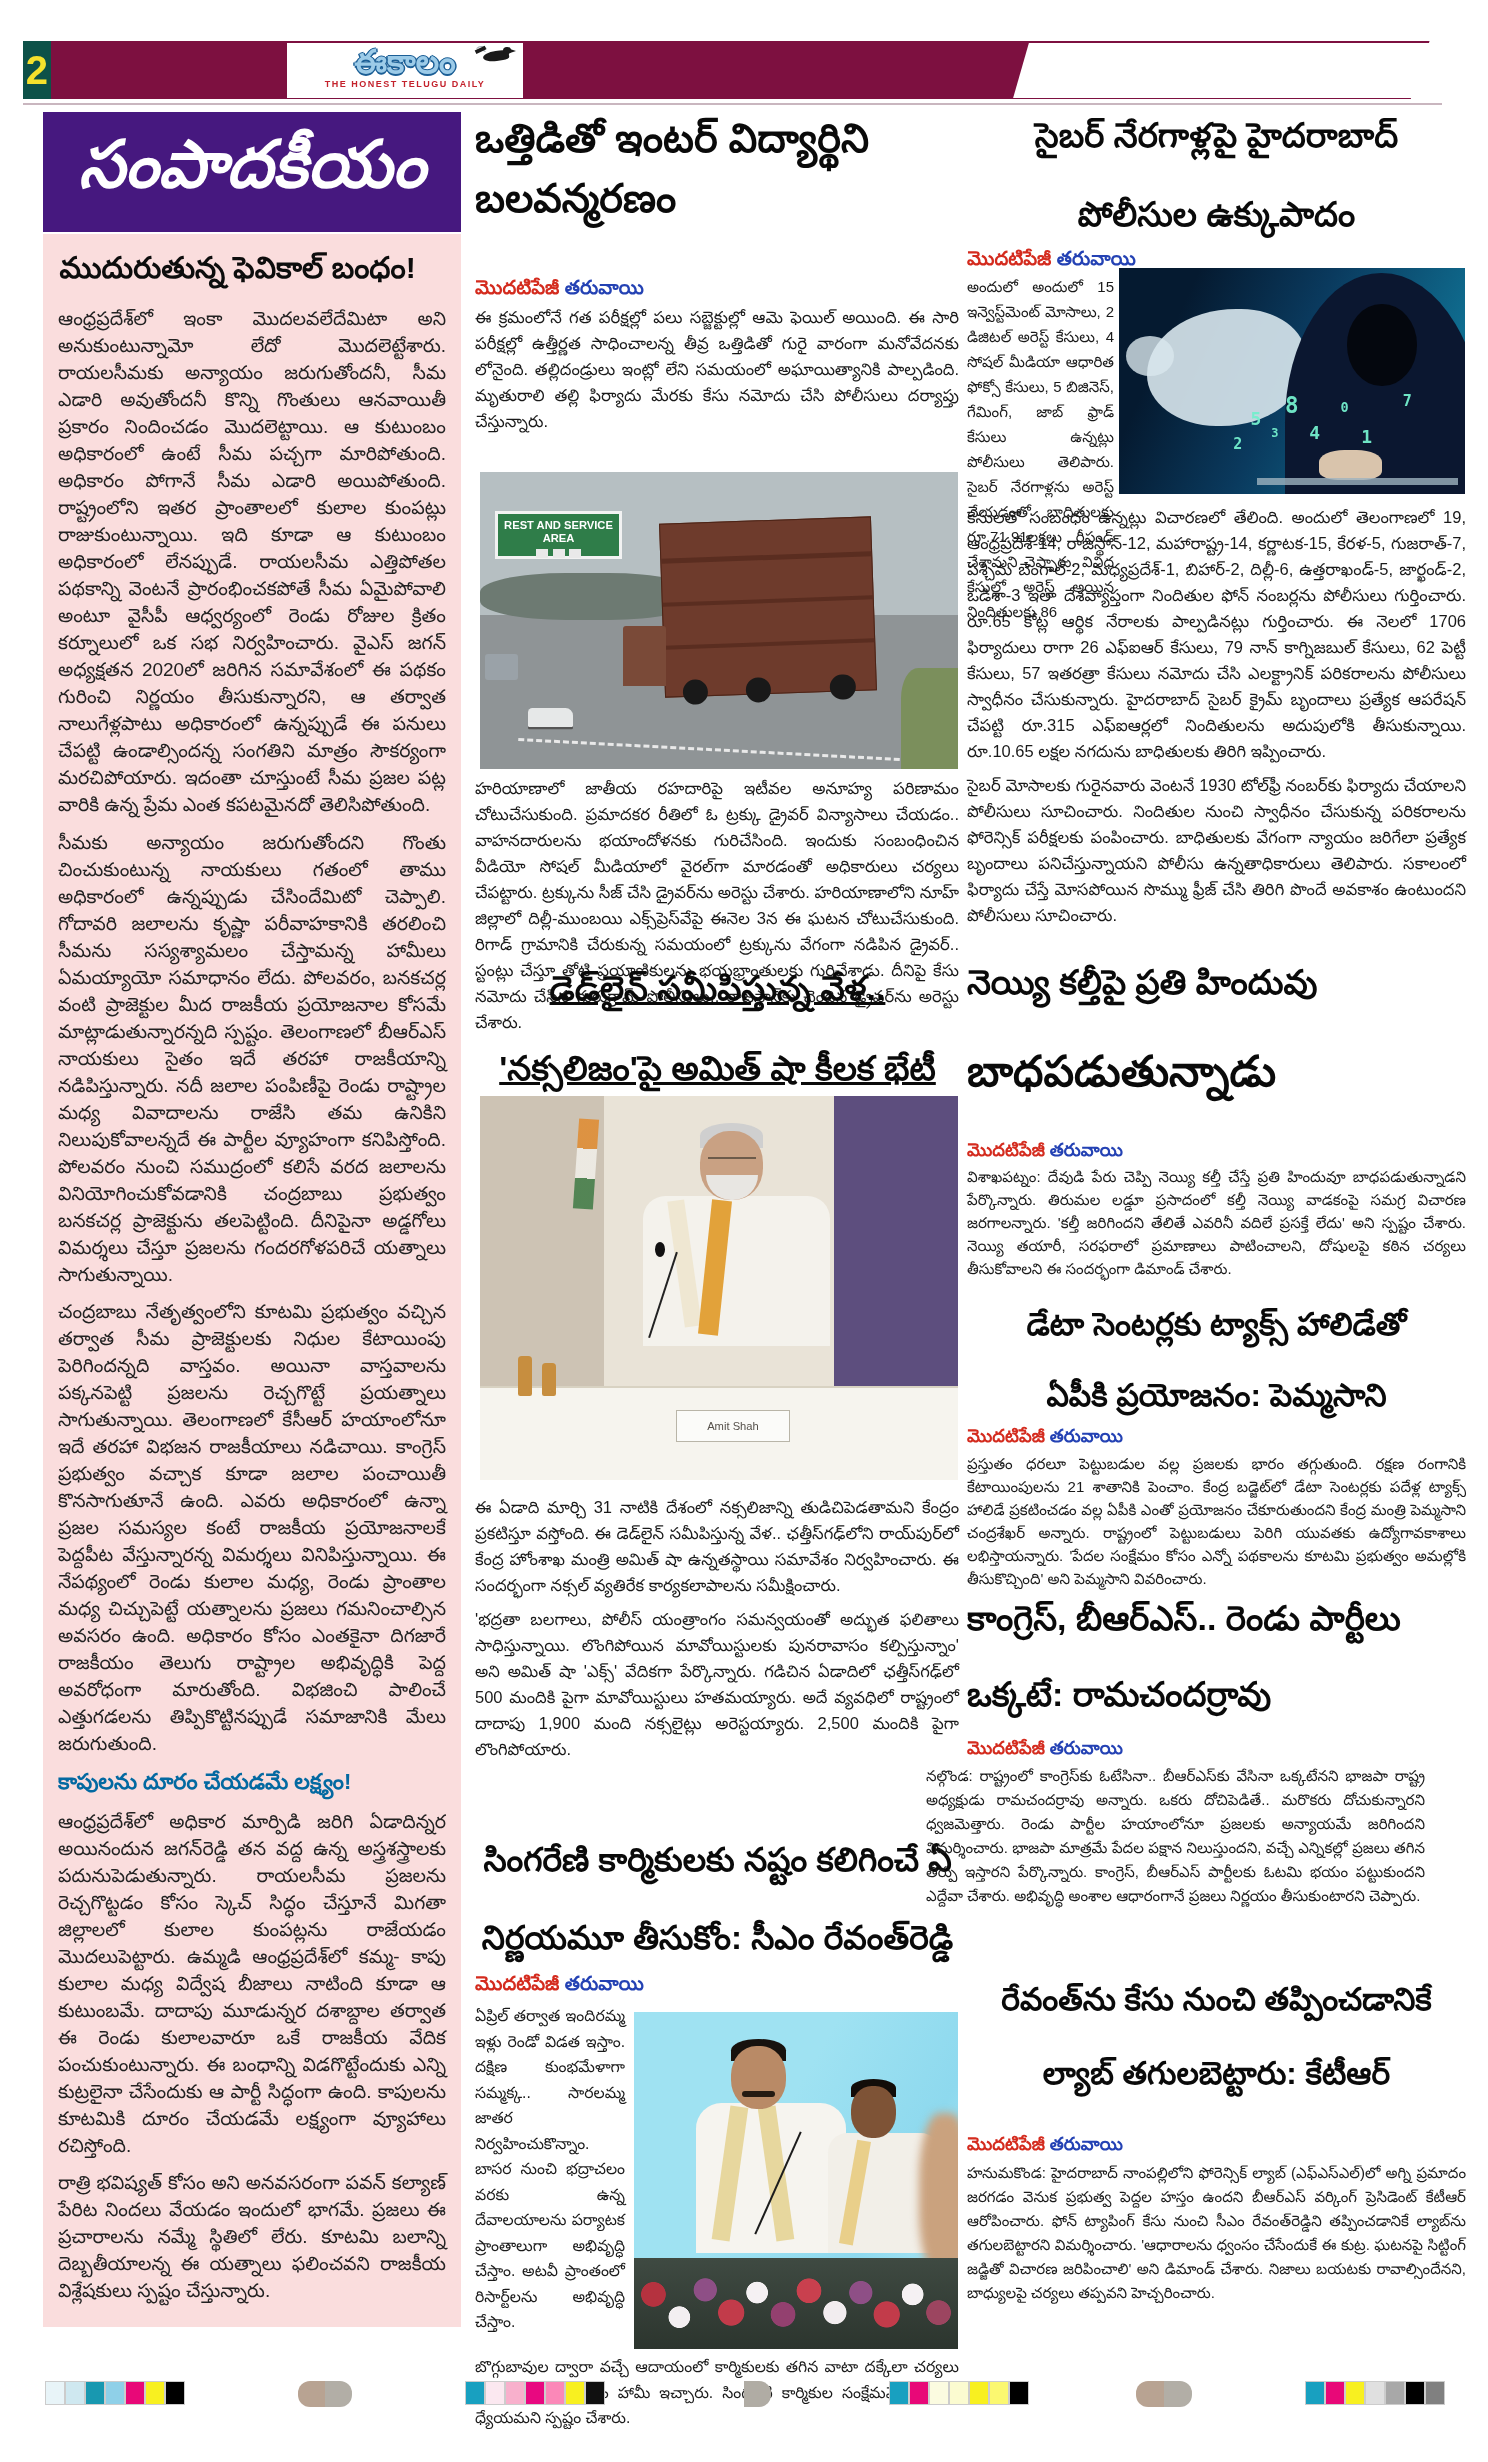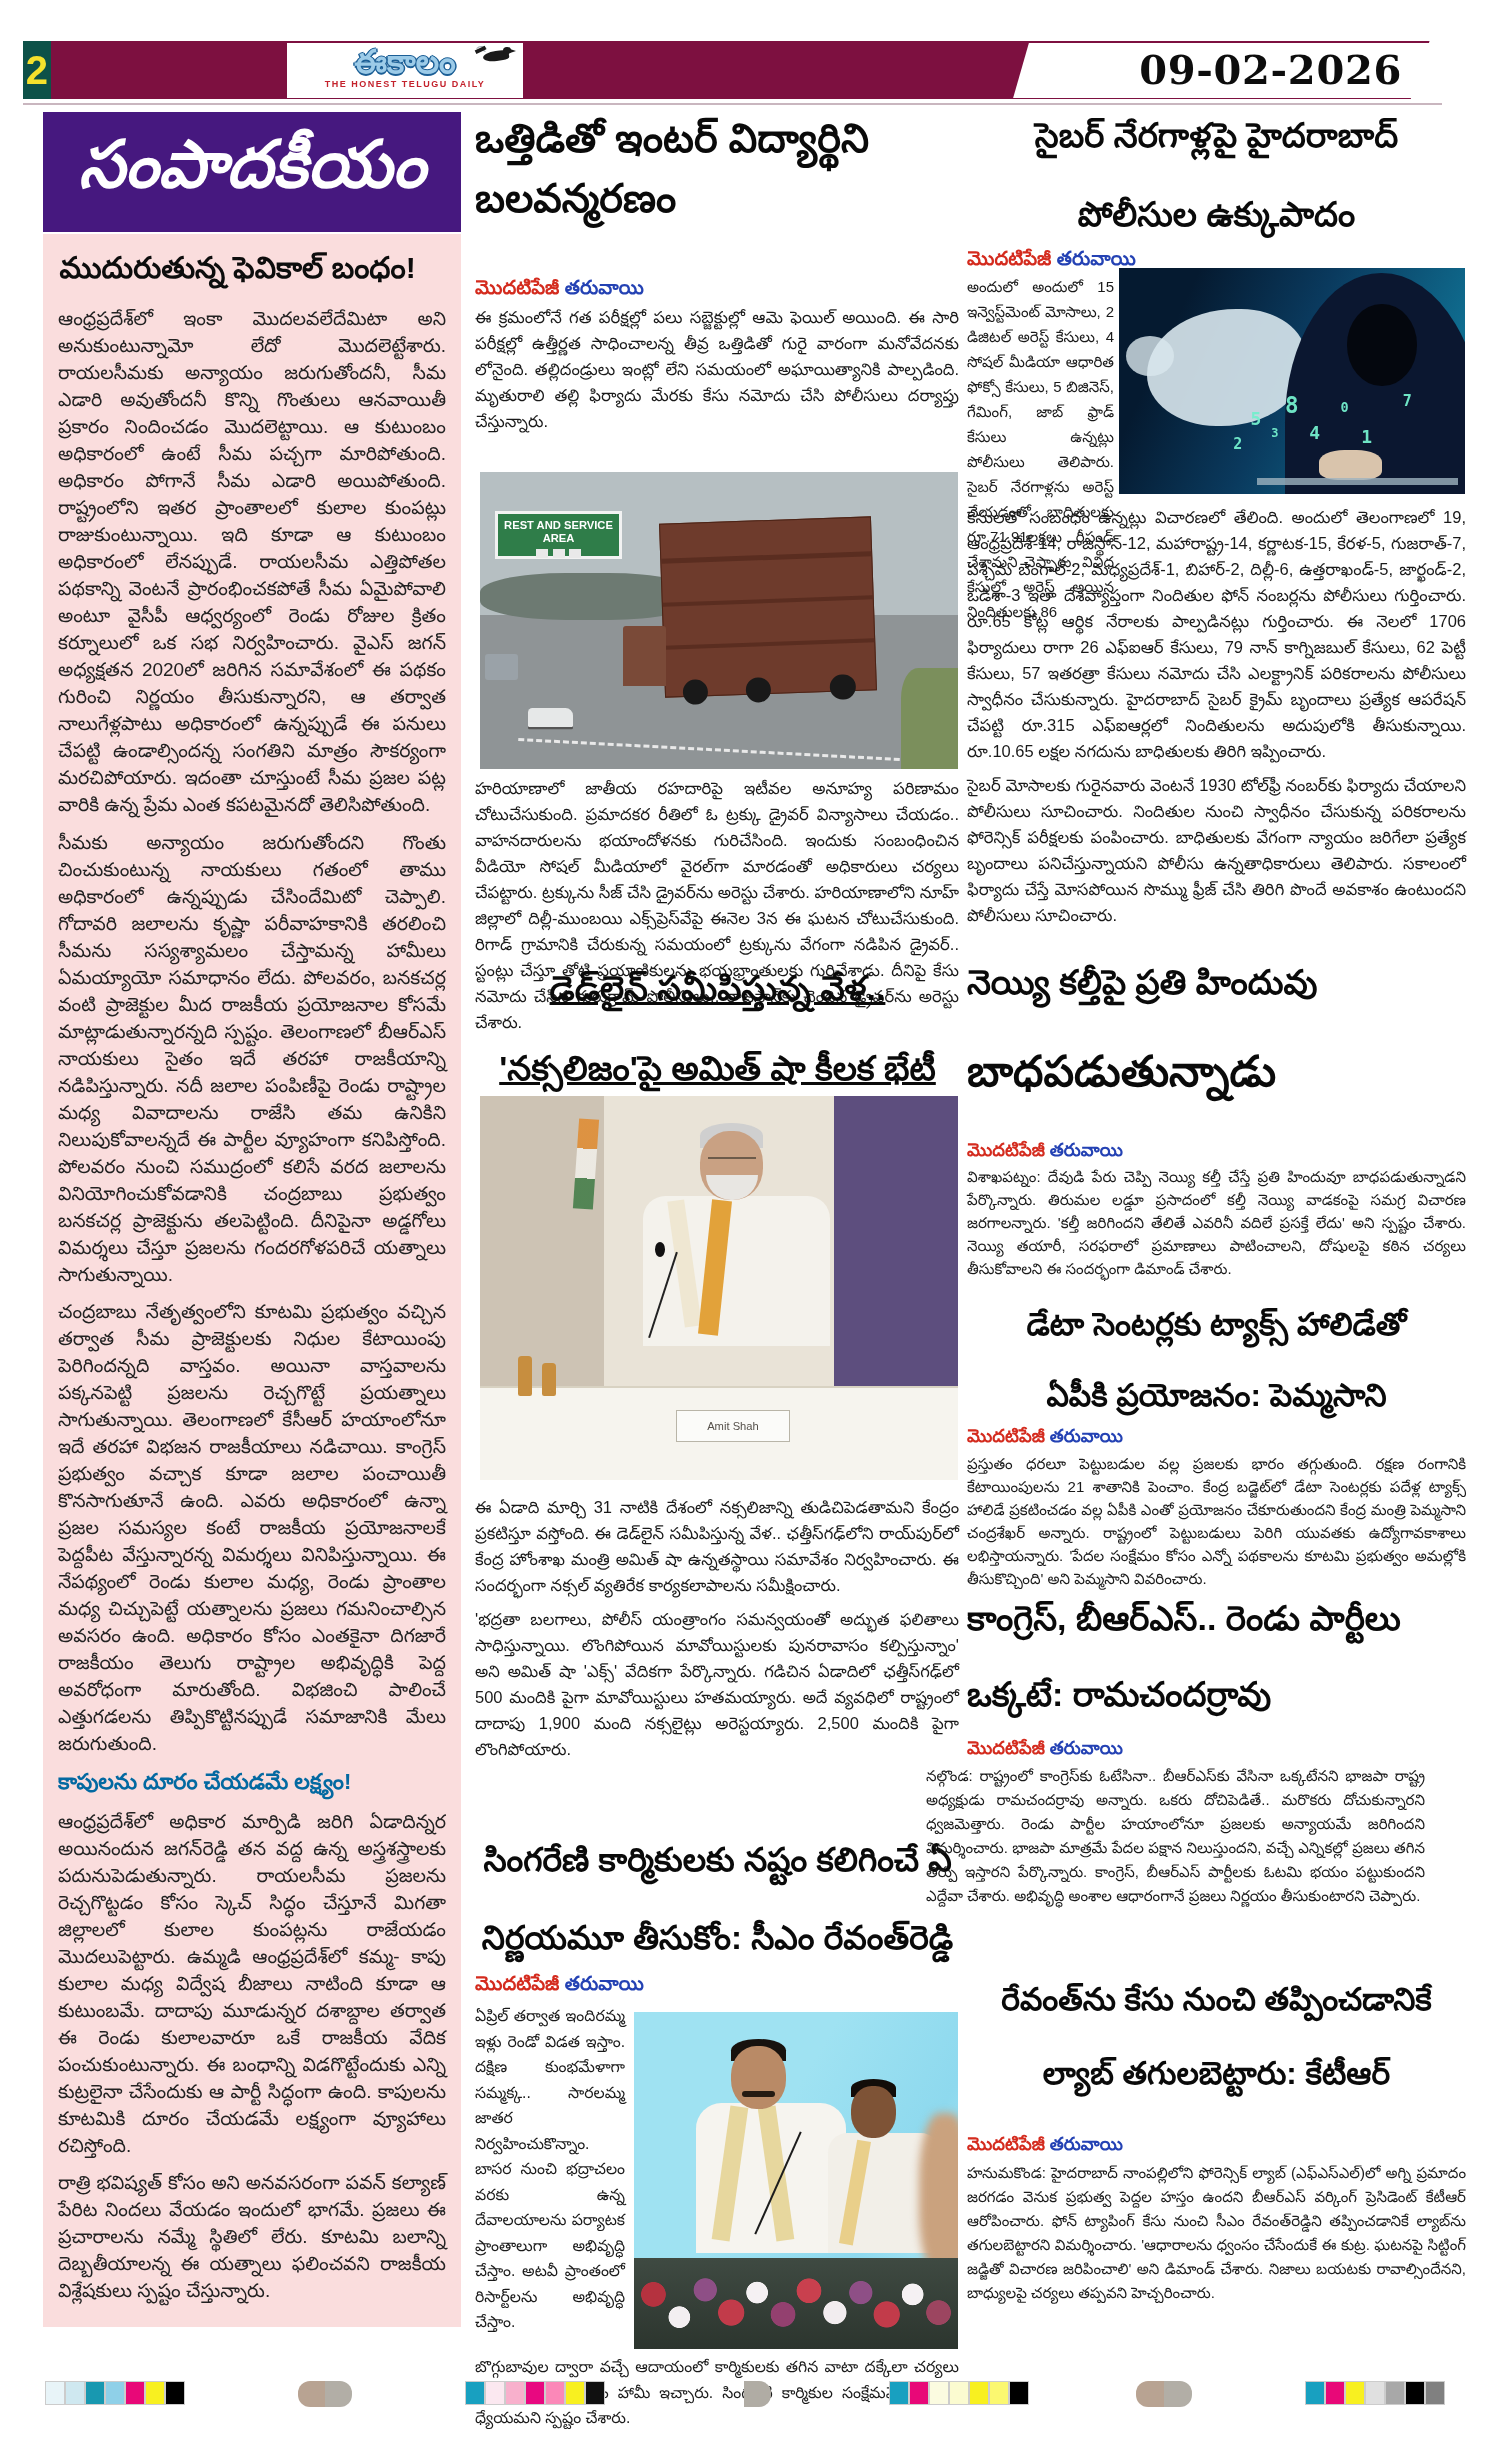--- a/index.html
+++ b/index.html
@@ -122,21 +122,20 @@
       <span class="sig" style="left:3.7px;top:5.2px;width:7.5px;height:7.5px;"></span>
       <span class="tail"></span>
         <span class="body"></span>
         <span class="head"></span>
         <span class="beak"></span>
     </div>
     <div class="logo-te">ఈకాలం</div>
     <div class="logo-tag">THE HONEST TELUGU DAILY</div>
   </div>
   <div class="abs datebox"></div>
-  <div class="abs datetext" style="text-align:right;">09-02-2026</div>
   <div class="abs rule"></div>
 
   <div class="abs masthead">సంపాదకీయం</div>
   <div class="abs edblock">
     <div class="ed-headline">ముదురుతున్న ఫెవికాల్ బంధం!</div>
     <div>
         <p>ఆంధ్రప్రదేశ్‌లో ఇంకా మొదలవలేదేమిటా అని అనుకుంటున్నామో లేదో మొదలెట్టేశారు. రాయలసీమకు అన్యాయం జరుగుతోందనీ, సీమ ఎడారి అవుతోందనీ కొన్ని గొంతులు ఆనవాయితీ ప్రకారం నిందించడం మొదలెట్టాయి. ఆ కుటుంబం అధికారంలో ఉంటే సీమ పచ్చగా మారిపోతుంది. అధికారం పోగానే సీమ ఎడారి అయిపోతుంది. రాష్ట్రంలోని ఇతర ప్రాంతాలలో కులాల కుంపట్లు రాజుకుంటున్నాయి. ఇది కూడా ఆ కుటుంబం అధికారంలో లేనప్పుడే. రాయలసీమ ఎత్తిపోతల పథకాన్ని వెంటనే ప్రారంభించకపోతే సీమ ఏమైపోవాలి అంటూ వైసీపీ ఆధ్వర్యంలో రెండు రోజుల క్రితం కర్నూలులో ఒక సభ నిర్వహించారు. వైఎస్ జగన్ అధ్యక్షతన 2020లో జరిగిన సమావేశంలో ఈ పథకం గురించి నిర్ణయం తీసుకున్నారని, ఆ తర్వాత నాలుగేళ్లపాటు అధికారంలో ఉన్నప్పుడే ఈ పనులు చేపట్టి ఉండాల్సిందన్న సంగతిని మాత్రం సౌకర్యంగా మరచిపోయారు. ఇదంతా చూస్తుంటే సీమ ప్రజల పట్ల వారికి ఉన్న ప్రేమ ఎంత కపటమైనదో తెలిసిపోతుంది.</p>
         <p>సీమకు అన్యాయం జరుగుతోందని గొంతు చించుకుంటున్న నాయకులు గతంలో తాము అధికారంలో ఉన్నప్పుడు చేసిందేమిటో చెప్పాలి. గోదావరి జలాలను కృష్ణా పరీవాహకానికి తరలించి సీమను సస్యశ్యామలం చేస్తామన్న హామీలు ఏమయ్యాయో సమాధానం లేదు. పోలవరం, బనకచర్ల వంటి ప్రాజెక్టుల మీద రాజకీయ ప్రయోజనాల కోసమే మాట్లాడుతున్నారన్నది స్పష్టం. తెలంగాణలో బీఆర్ఎస్ నాయకులు సైతం ఇదే తరహా రాజకీయాన్ని నడిపిస్తున్నారు. నదీ జలాల పంపిణీపై రెండు రాష్ట్రాల మధ్య వివాదాలను రాజేసి తమ ఉనికిని నిలుపుకోవాలన్నదే ఈ పార్టీల వ్యూహంగా కనిపిస్తోంది. పోలవరం నుంచి సముద్రంలో కలిసే వరద జలాలను వినియోగించుకోవడానికి చంద్రబాబు ప్రభుత్వం బనకచర్ల ప్రాజెక్టును తలపెట్టింది. దీనిపైనా అడ్డగోలు విమర్శలు చేస్తూ ప్రజలను గందరగోళపరిచే యత్నాలు సాగుతున్నాయి.</p>
         <p>చంద్రబాబు నేతృత్వంలోని కూటమి ప్రభుత్వం వచ్చిన తర్వాత సీమ ప్రాజెక్టులకు నిధుల కేటాయింపు పెరిగిందన్నది వాస్తవం. అయినా వాస్తవాలను పక్కనపెట్టి ప్రజలను రెచ్చగొట్టే ప్రయత్నాలు సాగుతున్నాయి. తెలంగాణలో కేసీఆర్ హయాంలోనూ ఇదే తరహా విభజన రాజకీయాలు నడిచాయి. కాంగ్రెస్ ప్రభుత్వం వచ్చాక కూడా జలాల పంచాయితీ కొనసాగుతూనే ఉంది. ఎవరు అధికారంలో ఉన్నా ప్రజల సమస్యల కంటే రాజకీయ ప్రయోజనాలకే పెద్దపీట వేస్తున్నారన్న విమర్శలు వినిపిస్తున్నాయి. ఈ నేపథ్యంలో రెండు కులాల మధ్య, రెండు ప్రాంతాల మధ్య చిచ్చుపెట్టే యత్నాలను ప్రజలు గమనించాల్సిన అవసరం ఉంది. అధికారం కోసం ఎంతకైనా దిగజారే రాజకీయం తెలుగు రాష్ట్రాల అభివృద్ధికి పెద్ద అవరోధంగా మారుతోంది. విభజించి పాలించే ఎత్తుగడలను తిప్పికొట్టినప్పుడే సమాజానికి మేలు జరుగుతుంది.</p>
       </div>

